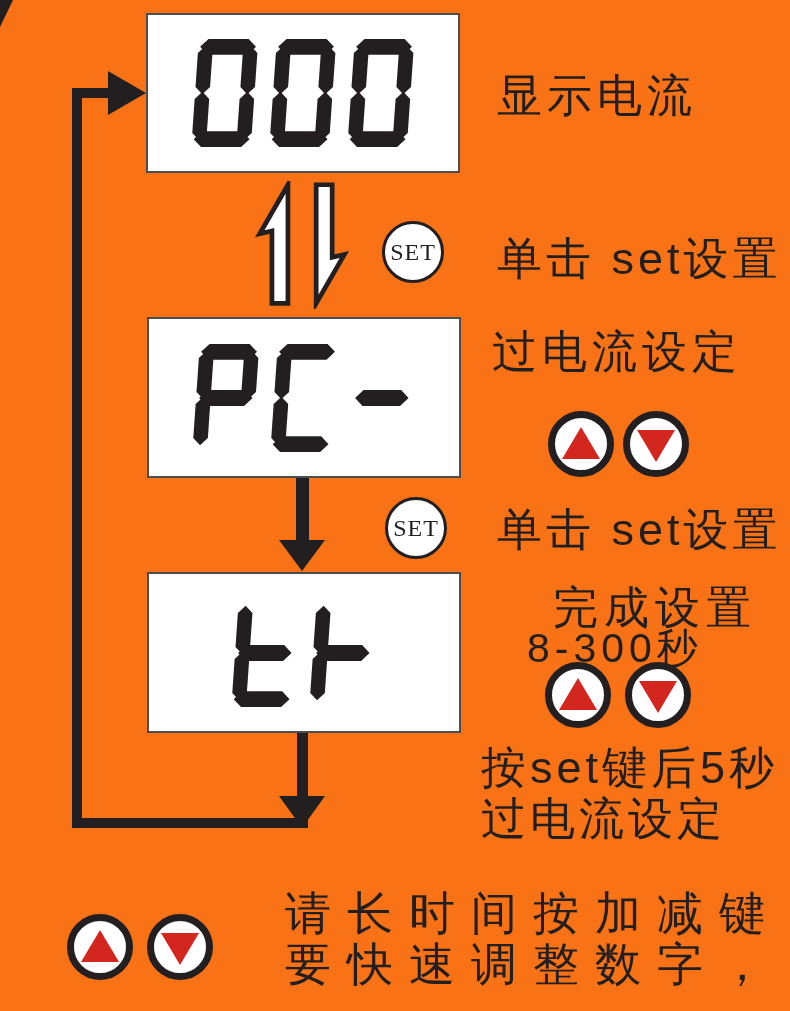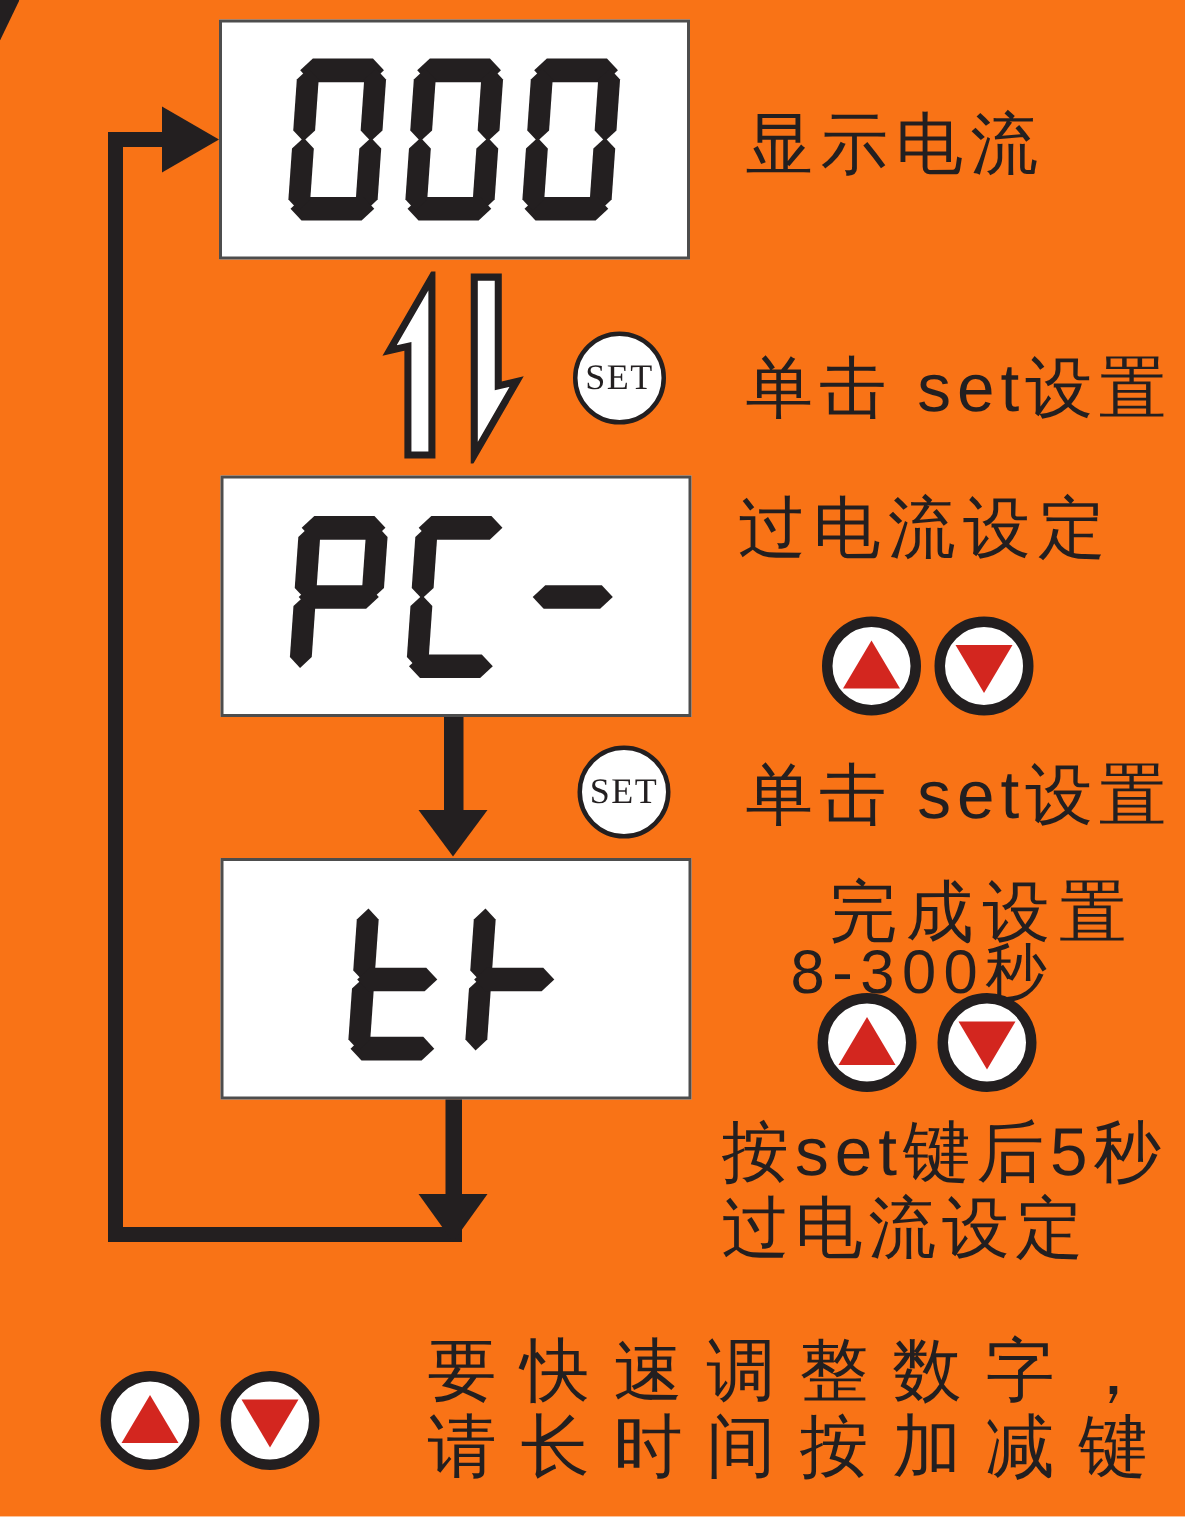--- a/index.html
+++ b/index.html
@@ -209,17 +209,17 @@
   <div class="arr-stem arr3-stem"></div>
   <div class="arr3-head"></div>
 
   <button class="circlebtn upB">
     <span class="tri-up"></span>
   </button>
   <button class="circlebtn downB">
     <span class="tri-down"></span>
   </button>
   <div class="cjk hint">
+    <div>请长时间按加减键</div>
     <div>要快速调整数字，</div>
-    <div>请长时间按加减键</div>
   </div>
 
 </div>
 
 </body></html>

